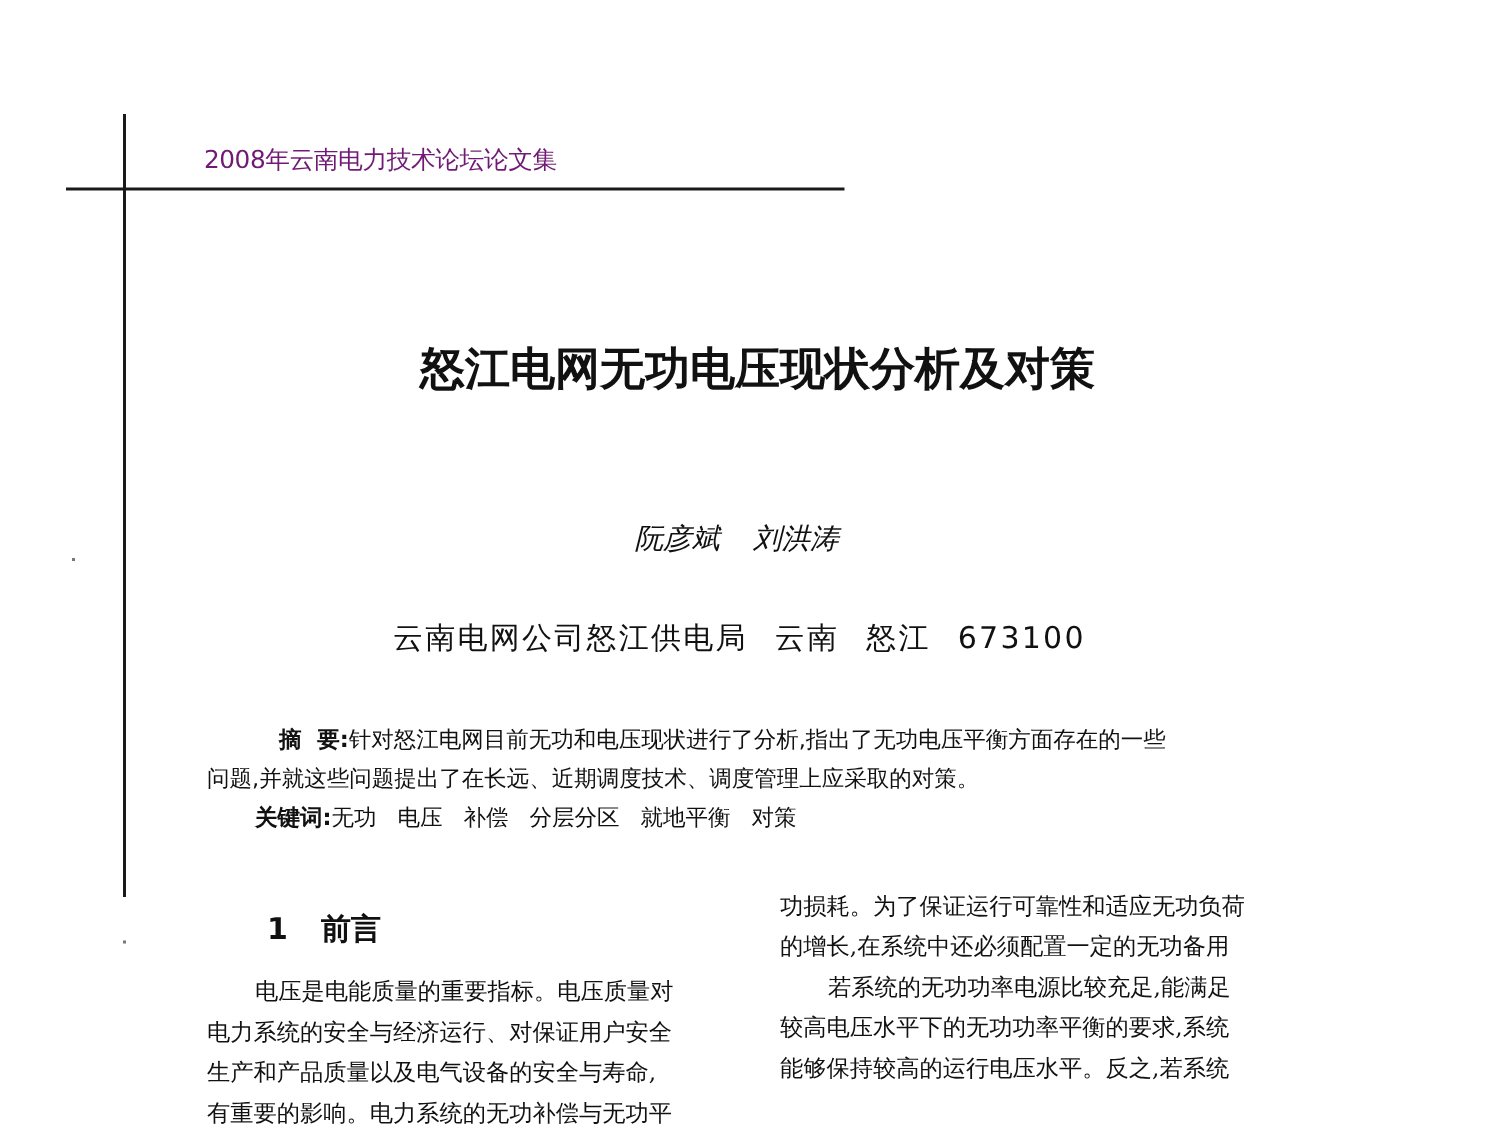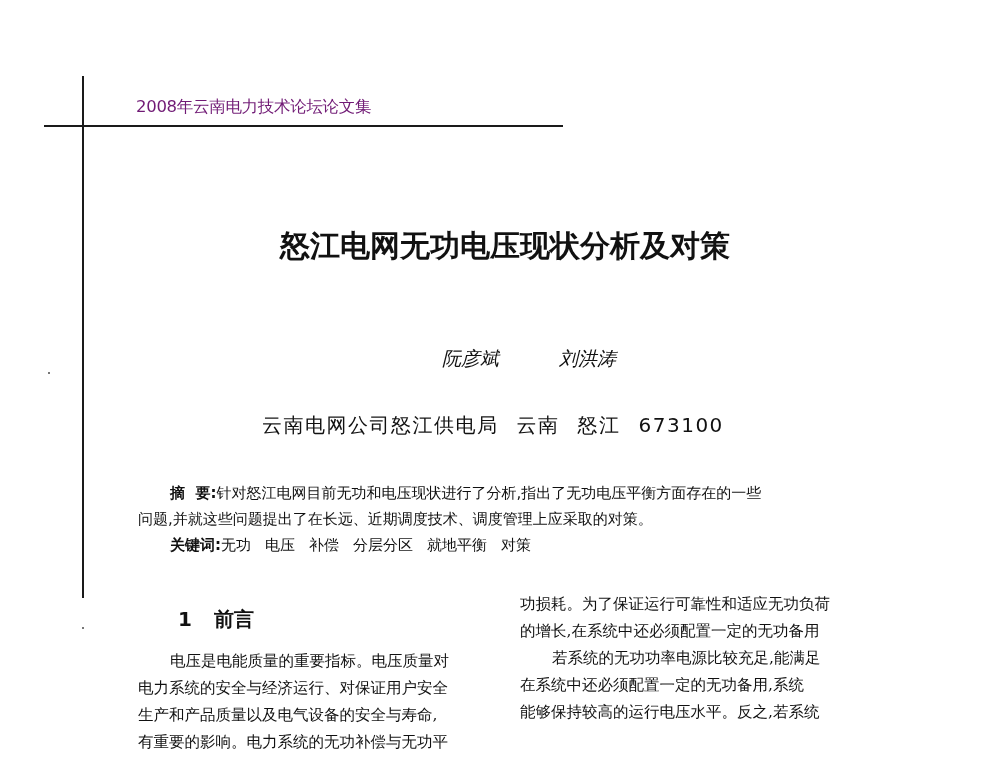--- a/index.html
+++ b/index.html
@@ -63,21 +63,21 @@
     }
     .authors {
       position: absolute;
       left: 423px;
       top: 346px;
       font-family: "DejaVu Serif", serif;
       font-style: italic;
       font-size: 19px;
       white-space: nowrap;
     }
-    .authors span { display: inline-block; margin-left: 19px; }
+    .authors span { display: inline-block; }
     .authors .sep { width: 22px; }
     .affiliation {
       position: absolute;
       left: 262px;
       top: 412px;
       font-family: "DejaVu Sans", sans-serif;
       font-size: 20px;
       letter-spacing: 1.5px;
       white-space: nowrap;
     }
@@ -133,35 +133,35 @@
 
 <div class="authors">
   <span>阮彦斌</span><span class="sep"></span><span>刘洪涛</span>
 </div>
 
 <div class="affiliation">
   <span>云南电网公司怒江供电局</span><span class="gap"></span><span>云南</span><span class="gap"></span><span>怒江</span><span class="gap"></span><span>673100</span>
 </div>
 
 <div class="abstract">
-  <div class="line indent"><span class="label" style="white-space:pre;">摘  要:</span><span>针对怒江电网目前无功和电压现状进行了分析,指出了无功电压平衡方面存在的一些</span></div>
+  <div class="line indent"><span class="label" style="white-space:pre;margin-left:16px;">摘  要:</span><span>针对怒江电网目前无功和电压现状进行了分析,指出了无功电压平衡方面存在的一些</span></div>
   <div class="line">问题,并就这些问题提出了在长远、近期调度技术、调度管理上应采取的对策。</div>
   <div class="line indent"><span class="label">关键词:</span><span class="kw">无功</span><span class="kw">电压</span><span class="kw">补偿</span><span class="kw">分层分区</span><span class="kw">就地平衡</span><span class="kw">对策</span></div>
 </div>
 
 <div class="section-heading">
   <span class="num">1</span><span>前言</span>
 </div>
 
 <div class="col col-left">
   <div class="line indent">电压是电能质量的重要指标。电压质量对</div>
   <div class="line">电力系统的安全与经济运行、对保证用户安全</div>
   <div class="line">生产和产品质量以及电气设备的安全与寿命,</div>
   <div class="line">有重要的影响。电力系统的无功补偿与无功平</div>
 </div>
 
 <div class="col col-right">
   <div class="line">功损耗。为了保证运行可靠性和适应无功负荷</div>
   <div class="line">的增长,在系统中还必须配置一定的无功备用</div>
   <div class="line indent">若系统的无功功率电源比较充足,能满足</div>
-  <div class="line">在系统中还必须配置一定的无功备用,系统</div>
+  <div class="line">较高电压水平下的无功功率平衡的要求,系统</div>
   <div class="line">能够保持较高的运行电压水平。反之,若系统</div>
 </div>
 
 </body></html>

